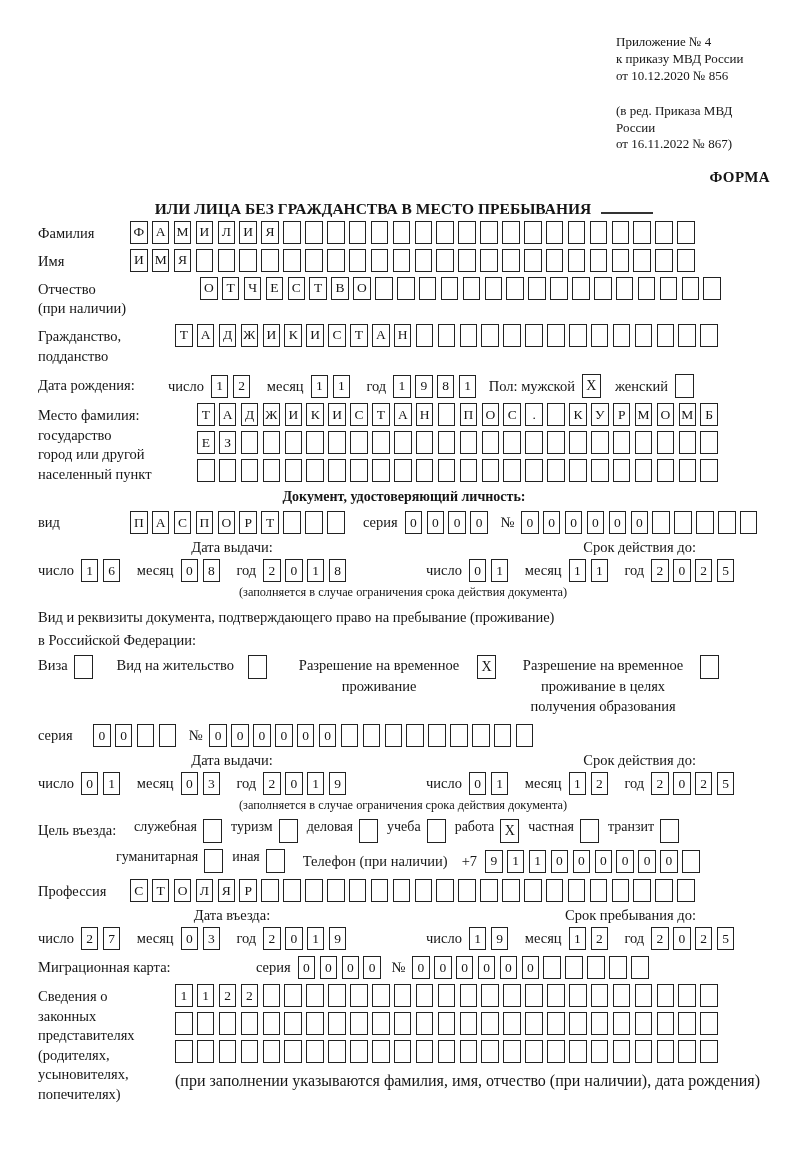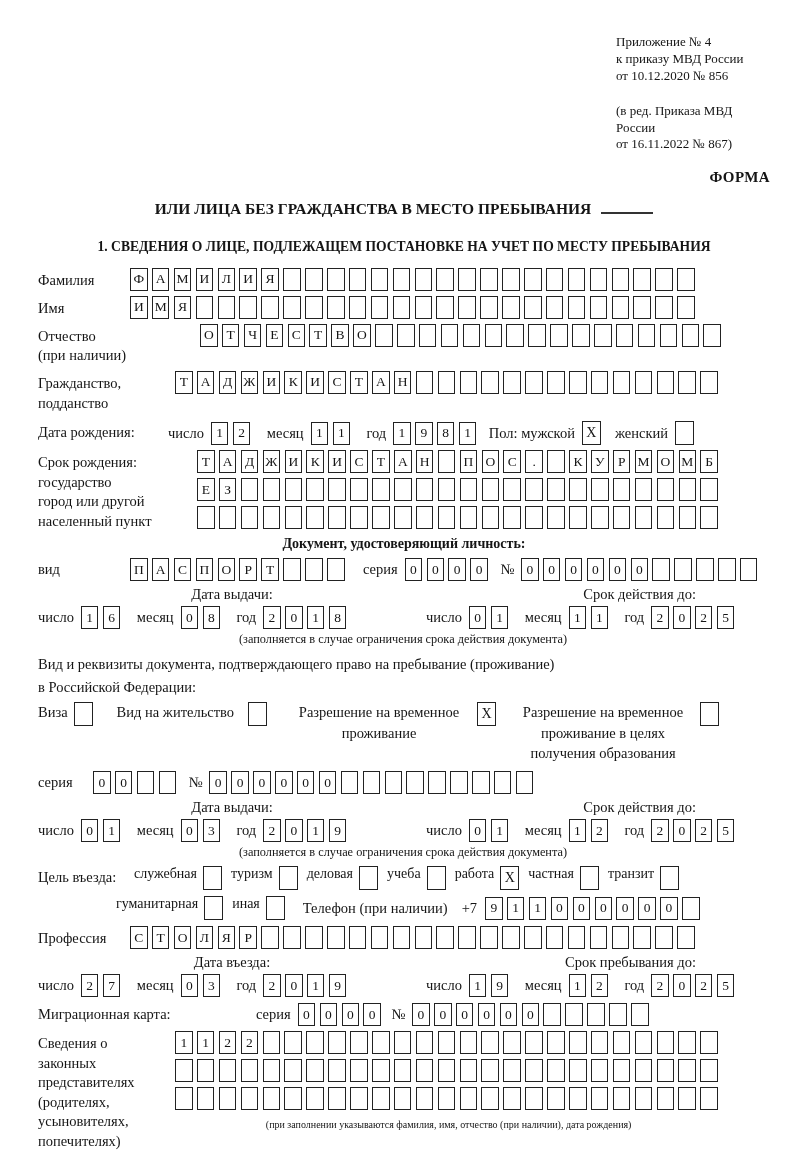--- a/index.html
+++ b/index.html
@@ -61,21 +61,21 @@
 
   .permits { display:flex; align-items:flex-start; margin:4px 0 8px; }
   .permit { display:flex; align-items:flex-start; }
   .permit-label { font-size:14.5px; line-height:1.4; }
   .pl-c { text-align:center; }
 
   .purposes { display:flex; align-items:center; font-size:14px; margin-bottom:6px; flex-wrap:nowrap; }
   .pp { display:flex; margin-right:9px; }
   .pp .plab { margin-right:6px; white-space:nowrap; }
 
-  .reps-note { font-size:10px; text-align:center; margin-top:4px; }
+  .reps-note { font-size:16px; text-align:center; margin-top:4px; }
 </style>
 </head>
 <body>
 
 <div class="page">
 
   <div class="appendix">
     <div>Приложение № 4</div>
     <div>к приказу МВД России</div>
     <div>от 10.12.2020 № 856</div>
@@ -84,21 +84,20 @@
   </div>
 
   <div class="forma">ФОРМА</div>
 
   <div class="title">
     <div>
       <span>ИЛИ ЛИЦА БЕЗ ГРАЖДАНСТВА В МЕСТО ПРЕБЫВАНИЯ</span><span class="blank-underline"></span>
     </div>
   </div>
 
-  <div class="sec-heading">1. СВЕДЕНИЯ О ЛИЦЕ, ПОДЛЕЖАЩЕМ ПОСТАНОВКЕ НА УЧЕТ ПО МЕСТУ ПРЕБЫВАНИЯ</div>
 
   <div class="frow">
     <span class="flabel lw92">Фамилия</span>
     <span class="cells">
         <span class="cell">Ф</span>
         <span class="cell">А</span>
         <span class="cell">М</span>
         <span class="cell">И</span>
         <span class="cell">Л</span>
         <span class="cell">И</span>
@@ -244,21 +243,21 @@
         <span class="cell">1</span>
       </span>
     <span class="ilbl" style="margin-left:8px">Пол: мужской</span>
     <span class="checkbox">X</span>
     <span class="ilbl" style="margin-left:14px">женский</span>
     <span class="checkbox"></span>
   </div>
 
   <div class="frow">
     <span class="flabel lw159">
-      <span style="display:block">Срок рождения:</span>
+      <span style="display:block">Место фамилия:</span>
       <span style="display:block">государство</span>
       <span style="display:block">город или другой</span>
       <span style="display:block">населенный пункт</span>
     </span>
     <span class="striplist">
       <span class="cells">
           <span class="cell">Т</span>
           <span class="cell">А</span>
           <span class="cell">Д</span>
           <span class="cell">Ж</span>

